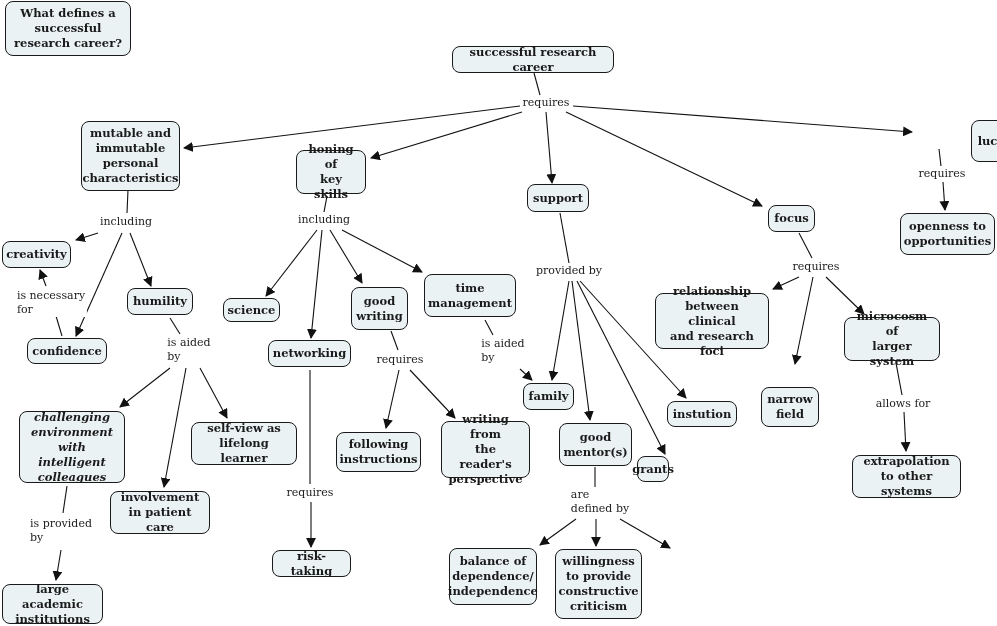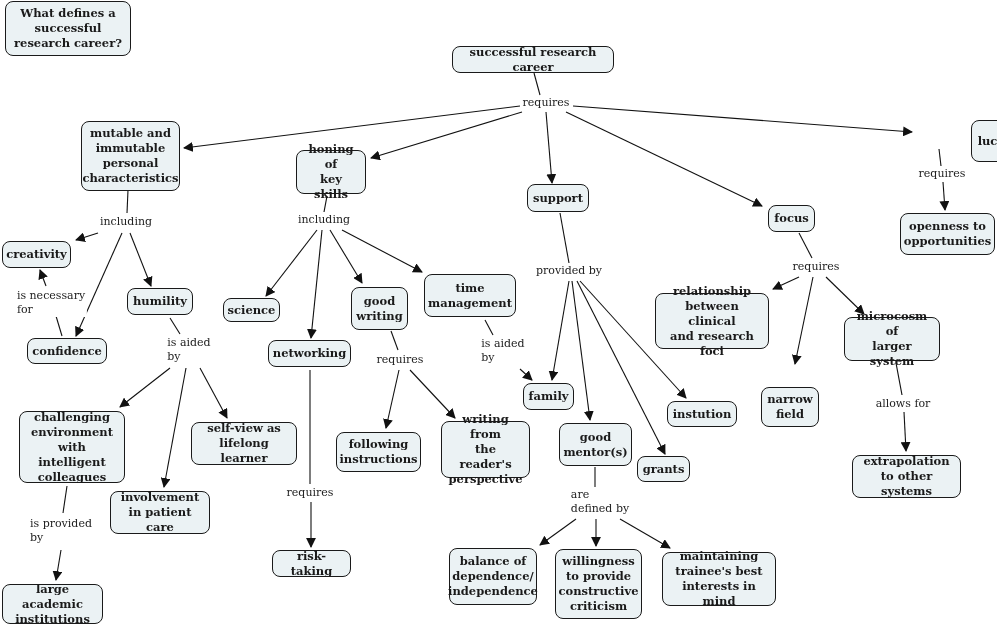--- a/index.html
+++ b/index.html
@@ -102,21 +102,21 @@
   <div class="node" style="left:296px;top:150px;width:70px;height:44px;">honing of
 key skills</div>
   <div class="node" style="left:527px;top:184px;width:62px;height:28px;">support</div>
   <div class="node" style="left:768px;top:205px;width:47px;height:27px;">focus</div>
   <div class="node" style="left:960px;top:120px;width:41px;height:42px;margin-left:11px;">luck</div>
   <div class="node" style="left:900px;top:213px;width:95px;height:42px;">openness to
 opportunities</div>
   <div class="node" style="left:2px;top:241px;width:69px;height:27px;">creativity</div>
   <div class="node" style="left:27px;top:338px;width:80px;height:26px;">confidence</div>
   <div class="node" style="left:127px;top:288px;width:66px;height:27px;">humility</div>
-  <div class="node" style="left:19px;top:411px;width:106px;height:72px;">challenging
+  <div class="node" style="left:19px;top:411px;width:106px;height:72px;font-style:italic;">challenging
 environment
 with intelligent
 colleagues</div>
   <div class="node" style="left:191px;top:422px;width:106px;height:43px;">self-view as
 lifelong learner</div>
   <div class="node" style="left:110px;top:491px;width:100px;height:43px;">involvement
 in patient care</div>
   <div class="node" style="left:2px;top:584px;width:101px;height:40px;">large academic
 institutions</div>
   <div class="node" style="left:223px;top:298px;width:57px;height:24px;">science</div>
@@ -127,32 +127,29 @@
 management</div>
   <div class="node" style="left:272px;top:550px;width:79px;height:27px;">risk-taking</div>
   <div class="node" style="left:336px;top:432px;width:85px;height:40px;">following
 instructions</div>
   <div class="node" style="left:441px;top:421px;width:89px;height:57px;">writing from
 the reader's
 perspective</div>
   <div class="node" style="left:523px;top:383px;width:51px;height:27px;">family</div>
   <div class="node" style="left:559px;top:423px;width:73px;height:43px;">good
 mentor(s)</div>
-  <div class="node" style="left:637px;top:456px;width:53px;height:26px;">grants</div>
+  <div class="node" style="left:637px;top:456px;width:32px;height:26px;">grants</div>
   <div class="node" style="left:667px;top:401px;width:70px;height:26px;">instution</div>
   <div class="node" style="left:449px;top:548px;width:88px;height:57px;">balance of
 dependence/
 independence</div>
   <div class="node" style="left:555px;top:549px;width:87px;height:70px;">willingness
 to provide
 constructive
 criticism</div>
-  <div class="node" style="left:662px;top:552px;width:114px;height:54px;">maintaining
-trainee's best
-interests in mind</div>
   <div class="node" style="left:655px;top:293px;width:114px;height:56px;">relationship
 between clinical
 and research foci</div>
   <div class="node" style="left:761px;top:387px;width:58px;height:40px;">narrow
 field</div>
   <div class="node" style="left:844px;top:317px;width:96px;height:44px;">microcosm of
 larger system</div>
   <div class="node" style="left:852px;top:455px;width:109px;height:43px;">extrapolation
 to other systems</div>
 

